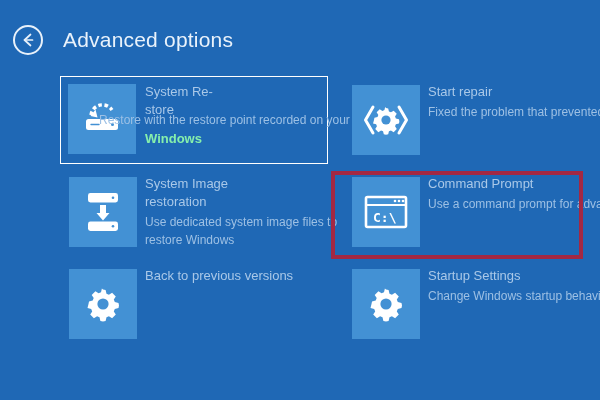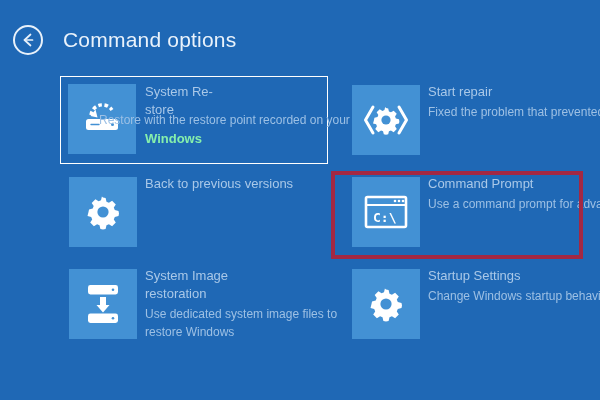--- a/index.html
+++ b/index.html
@@ -147,21 +147,21 @@
 
 <div class="header">
   <div class="back-btn">
     <span>
       <svg width="18" height="18" viewBox="0 0 18 18">
         <path d="M11.5 3.5 L5.5 9 L11.5 14.5" fill="none" stroke="#e8f1fa" stroke-width="1.7" stroke-linecap="round" stroke-linejoin="round"></path>
         <path d="M5.6 9 H13.5" fill="none" stroke="#e8f1fa" stroke-width="1.7" stroke-linecap="round"></path>
       </svg>
     </span>
   </div>
-  <div class="page-title">Command options</div>
+  <div class="page-title">Advanced options</div>
 </div>
 
 <div class="options">
 
   <div class="col col-left">
 
     <div class="option selected">
       <div class="tile">
         <span>
           <svg width="44" height="40" viewBox="0 0 44 40">
@@ -170,34 +170,20 @@
             <rect x="6" y="20" width="32" height="11" rx="2.5" fill="#ffffff"></rect>
             <circle cx="32.5" cy="25.5" r="1.5" fill="#4391d4"></circle>
             <path d="M11 25.5 h8" stroke="#4391d4" stroke-width="1.4" stroke-linecap="round"></path>
           </svg>
         </span>
       </div>
       <div class="texts">
         <div class="opt-title">System Re-store</div>
         <div class="sr-desc">Restore with the restore point recorded on your computer</div>
         <div class="sr-windows">Windows</div>
-      </div>
-    </div>
-
-    <div class="option">
-      <div class="tile">
-        <span>
-          <svg width="40" height="40" viewBox="0 0 40 40">
-            <path fill="#ffffff" d="M20 5.5l2.6.5.9 3.7 2.4 1 3.2-2 3.7 3.7-2 3.2 1 2.4 3.7.9.5 2.6-.5 2.6-3.7.9-1 2.4 2 3.2-3.7 3.7-3.2-2-2.4 1-.9 3.7-2.6.5-2.6-.5-.9-3.7-2.4-1-3.2 2-3.7-3.7 2-3.2-1-2.4-3.7-.9L5.5 20l.5-2.6 3.7-.9 1-2.4-2-3.2 3.7-3.7 3.2 2 2.4-1 .9-3.7z"></path>
-            <circle cx="20" cy="20" r="5.6" fill="#4391d4"></circle>
-          </svg>
-        </span>
-      </div>
-      <div class="texts">
-        <div class="opt-title wide">Back to previous versions</div>
       </div>
     </div>
 
     <div class="option">
       <div class="tile">
         <span>
           <svg width="42" height="44" viewBox="0 0 42 44">
             <rect x="6" y="3" width="30" height="9.5" rx="2.4" fill="#ffffff"></rect>
             <circle cx="31" cy="7.8" r="1.3" fill="#4391d4"></circle>
             <rect x="6" y="31.5" width="30" height="9.5" rx="2.4" fill="#ffffff"></rect>
@@ -206,20 +192,34 @@
             <path d="M14.5 23 L21 30.5 L27.5 23 Z" fill="#ffffff"></path>
           </svg>
         </span>
       </div>
       <div class="texts">
         <div class="opt-title">System Image restoration</div>
         <div class="opt-desc wrap">Use dedicated system image files to restore Windows</div>
       </div>
     </div>
 
+    <div class="option">
+      <div class="tile">
+        <span>
+          <svg width="40" height="40" viewBox="0 0 40 40">
+            <path fill="#ffffff" d="M20 5.5l2.6.5.9 3.7 2.4 1 3.2-2 3.7 3.7-2 3.2 1 2.4 3.7.9.5 2.6-.5 2.6-3.7.9-1 2.4 2 3.2-3.7 3.7-3.2-2-2.4 1-.9 3.7-2.6.5-2.6-.5-.9-3.7-2.4-1-3.2 2-3.7-3.7 2-3.2-1-2.4-3.7-.9L5.5 20l.5-2.6 3.7-.9 1-2.4-2-3.2 3.7-3.7 3.2 2 2.4-1 .9-3.7z"></path>
+            <circle cx="20" cy="20" r="5.6" fill="#4391d4"></circle>
+          </svg>
+        </span>
+      </div>
+      <div class="texts">
+        <div class="opt-title wide">Back to previous versions</div>
+      </div>
+    </div>
+
   </div>
 
   <div class="col col-right">
 
     <div class="option">
       <div class="tile">
         <span>
           <svg width="48" height="34" viewBox="0 0 48 34">
             <path d="M11 4 L3.5 17 L11 30" fill="none" stroke="#ffffff" stroke-width="3" stroke-linecap="round" stroke-linejoin="round"></path>
             <path d="M37 4 L44.5 17 L37 30" fill="none" stroke="#ffffff" stroke-width="3" stroke-linecap="round" stroke-linejoin="round"></path>

